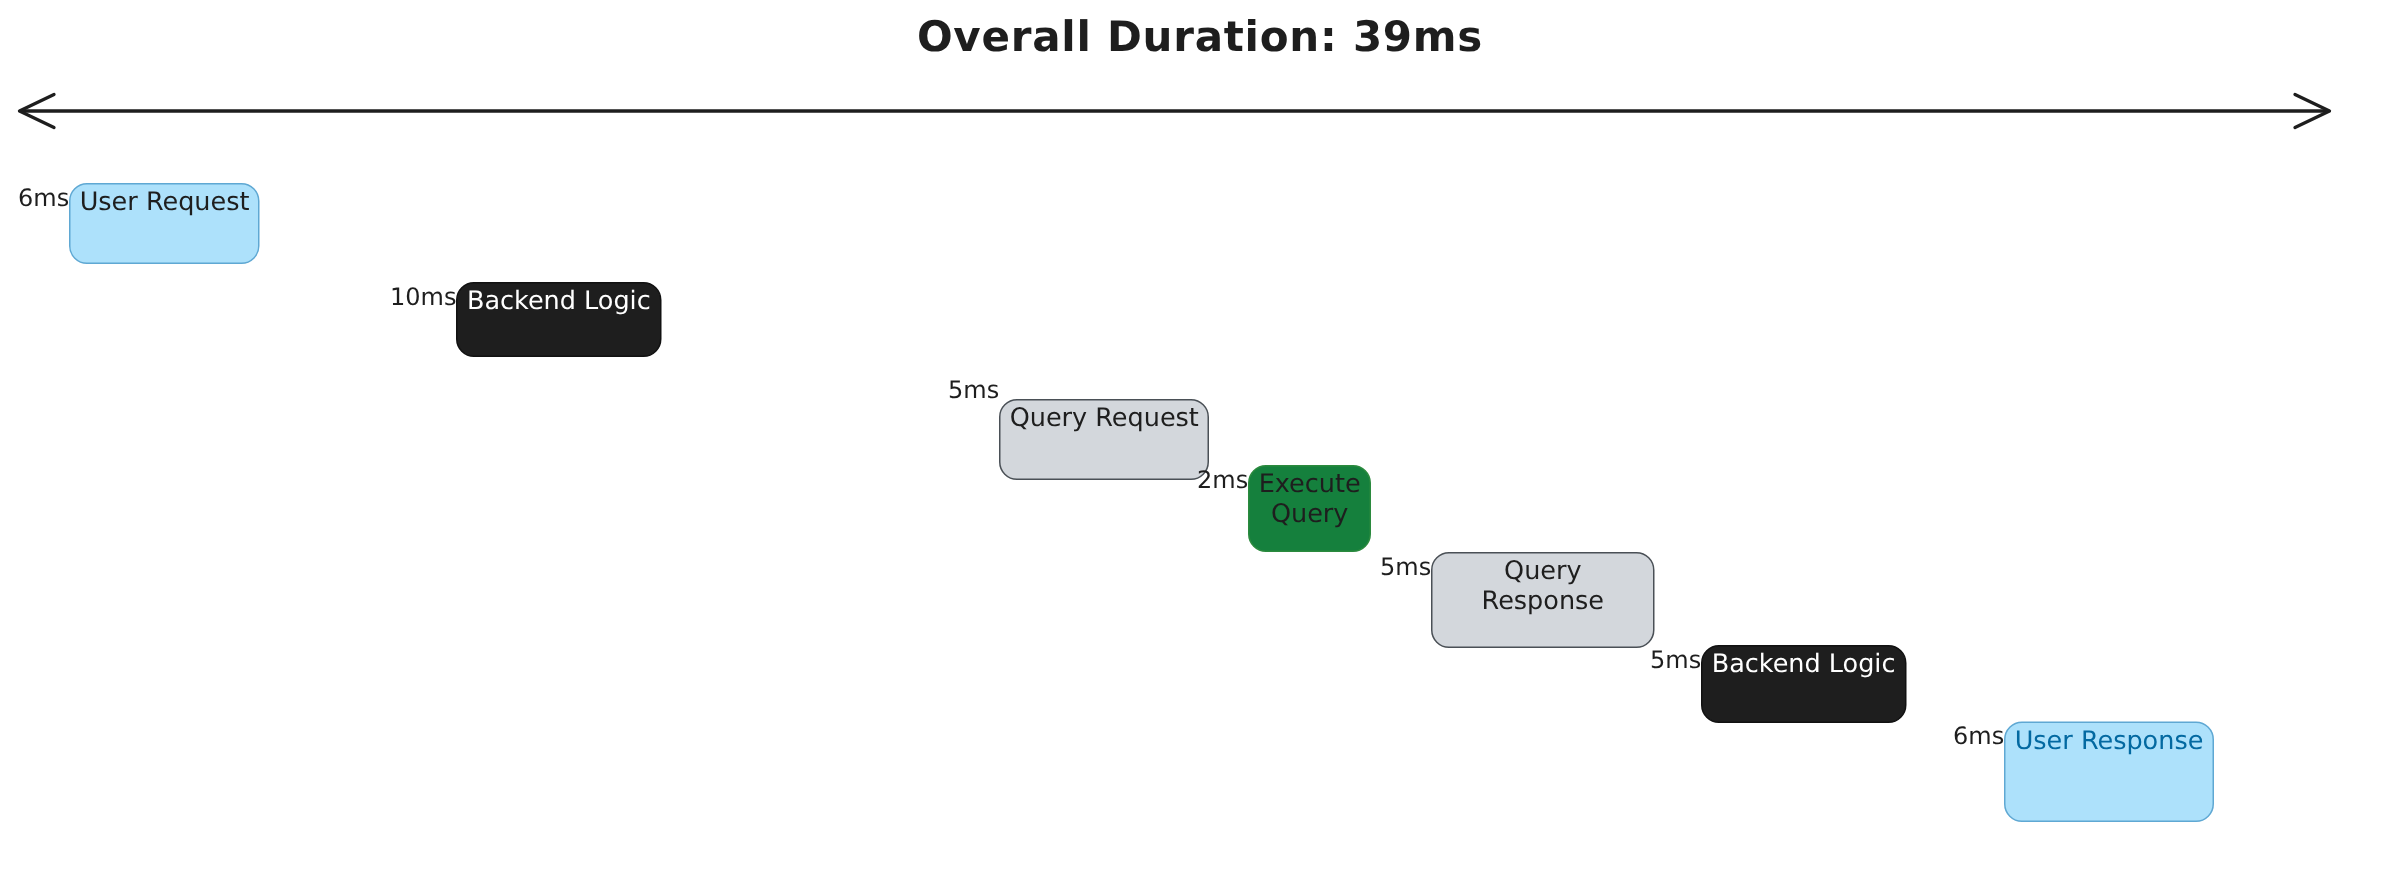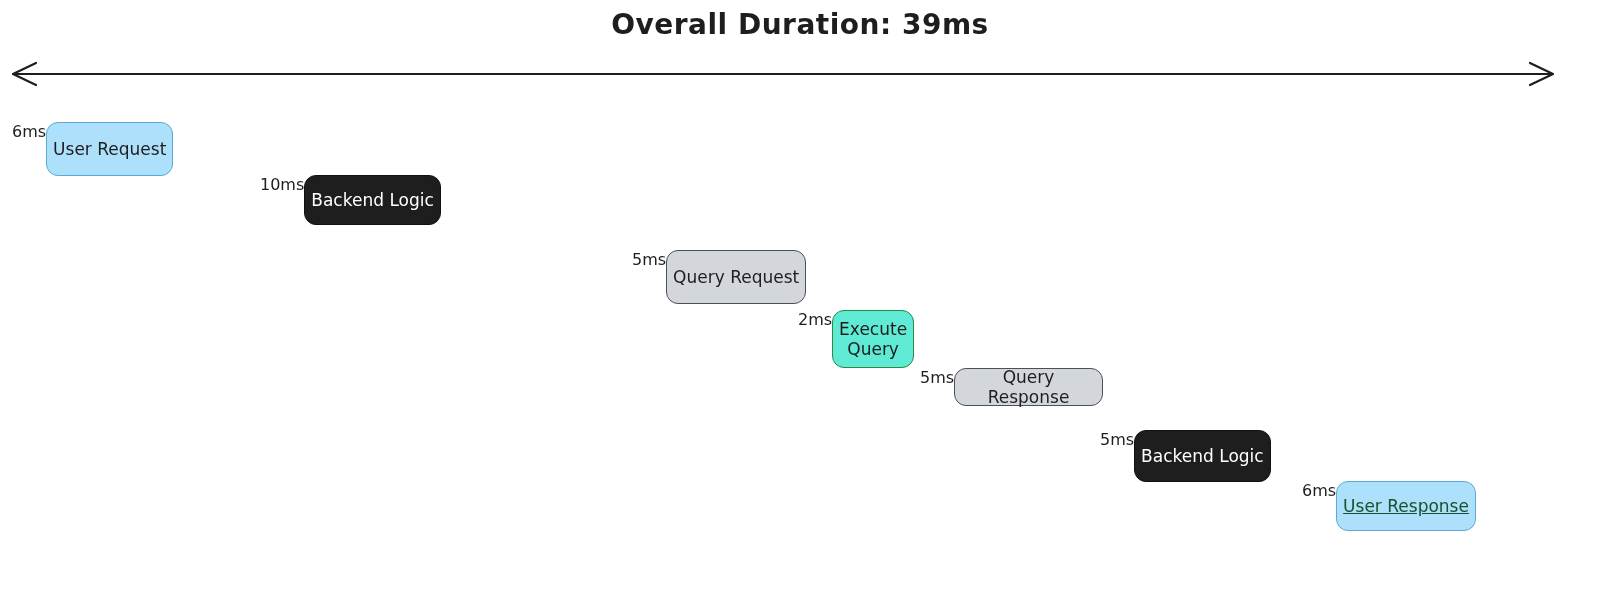--- a/index.html
+++ b/index.html
@@ -39,21 +39,21 @@
     text-align: center;
     font-size: 16px;
     font-weight: 500;
     color: #1e1e1e;
   }
   .bar {
     box-sizing: border-box;
     border-radius: 12px;
     border: 1.5px solid #1e1e1e;
     display: flex;
-    align-items: center;
+    align-items: flex-start;
     justify-content: center;
     text-align: center;
     font-size: 17px;
     line-height: 1.2;
     padding: 2px 6px;
   }
 </style>
 </head>
 <body>
 
@@ -67,55 +67,55 @@
     <polyline points="1530,7 1553,18 1530,29" fill="none" stroke="#1e1e1e" stroke-width="2.2" stroke-linecap="round" stroke-linejoin="round"></polyline>
   </svg>
 
   <div class="bar-wrap" style="left:12px; top:122px; width:256px;">
     <div class="duration">6ms</div>
     <div class="bar" style="height: 54px; background-color: rgb(173, 225, 251); border-color: rgb(95, 168, 211); color: rgb(30, 30, 30);">
       <span>User Request</span>
     </div>
   </div>
 
-  <div class="bar-wrap" style="left:260px; top:175px; width:380px;">
+  <div class="bar-wrap" style="left:260px; top:188px; width:380px;">
     <div class="duration">10ms</div>
     <div class="bar" style="height: 50px; background-color: rgb(30, 30, 30); border-color: rgb(17, 17, 17); color: rgb(255, 255, 255);">
       <span>Backend Logic</span>
     </div>
   </div>
 
   <div class="bar-wrap" style="left:632px; top:250px; width:184px;">
     <div class="duration">5ms</div>
-    <div class="bar" style="height: 54px; background-color: rgb(211, 215, 220); border-color: rgb(74, 80, 86); color: rgb(30, 30, 30);">
+    <div class="bar" style="height: 54px; background-color: rgb(211, 215, 220); border-color: rgb(74, 80, 86); color: rgb(30, 30, 30); margin-top: 16px;">
       <span>Query Request</span>
     </div>
   </div>
 
   <div class="bar-wrap" style="left:798px; top:310px; width:99px;">
     <div class="duration">2ms</div>
-    <div class="bar" style="height: 58px; background-color: #5eead4; border-color: rgb(43, 138, 62); color: rgb(30, 30, 30);">
+    <div class="bar" style="height: 58px; background-color: #15803d; border-color: rgb(43, 138, 62); color: rgb(30, 30, 30);">
       <span>Execute Query</span>
     </div>
   </div>
 
   <div class="bar-wrap" style="left:920px; top:368px; width:183px;">
     <div class="duration">5ms</div>
-    <div class="bar" style="height: 38px; background-color: rgb(211, 215, 220); border-color: rgb(74, 80, 86); color: rgb(30, 30, 30);">
+    <div class="bar" style="height: 64px; background-color: rgb(211, 215, 220); border-color: rgb(74, 80, 86); color: rgb(30, 30, 30);">
       <span>Query Response</span>
     </div>
   </div>
 
   <div class="bar-wrap" style="left:1100px; top:430px; width:200px;">
     <div class="duration">5ms</div>
     <div class="bar" style="height: 52px; background-color: rgb(30, 30, 30); border-color: rgb(17, 17, 17); color: rgb(255, 255, 255);">
       <span>Backend Logic</span>
     </div>
   </div>
 
   <div class="bar-wrap" style="left:1302px; top:481px; width:242px;">
     <div class="duration">6ms</div>
-    <div class="bar" style="height: 50px; background-color: rgb(173, 225, 251); border-color: rgb(95, 168, 211); color: #14532d; text-decoration: underline;">
+    <div class="bar" style="height: 67px; background-color: rgb(173, 225, 251); border-color: rgb(95, 168, 211); color: #0369a1;">
       <span>User Response</span>
     </div>
   </div>
 
 </div>
 
 </body></html>

